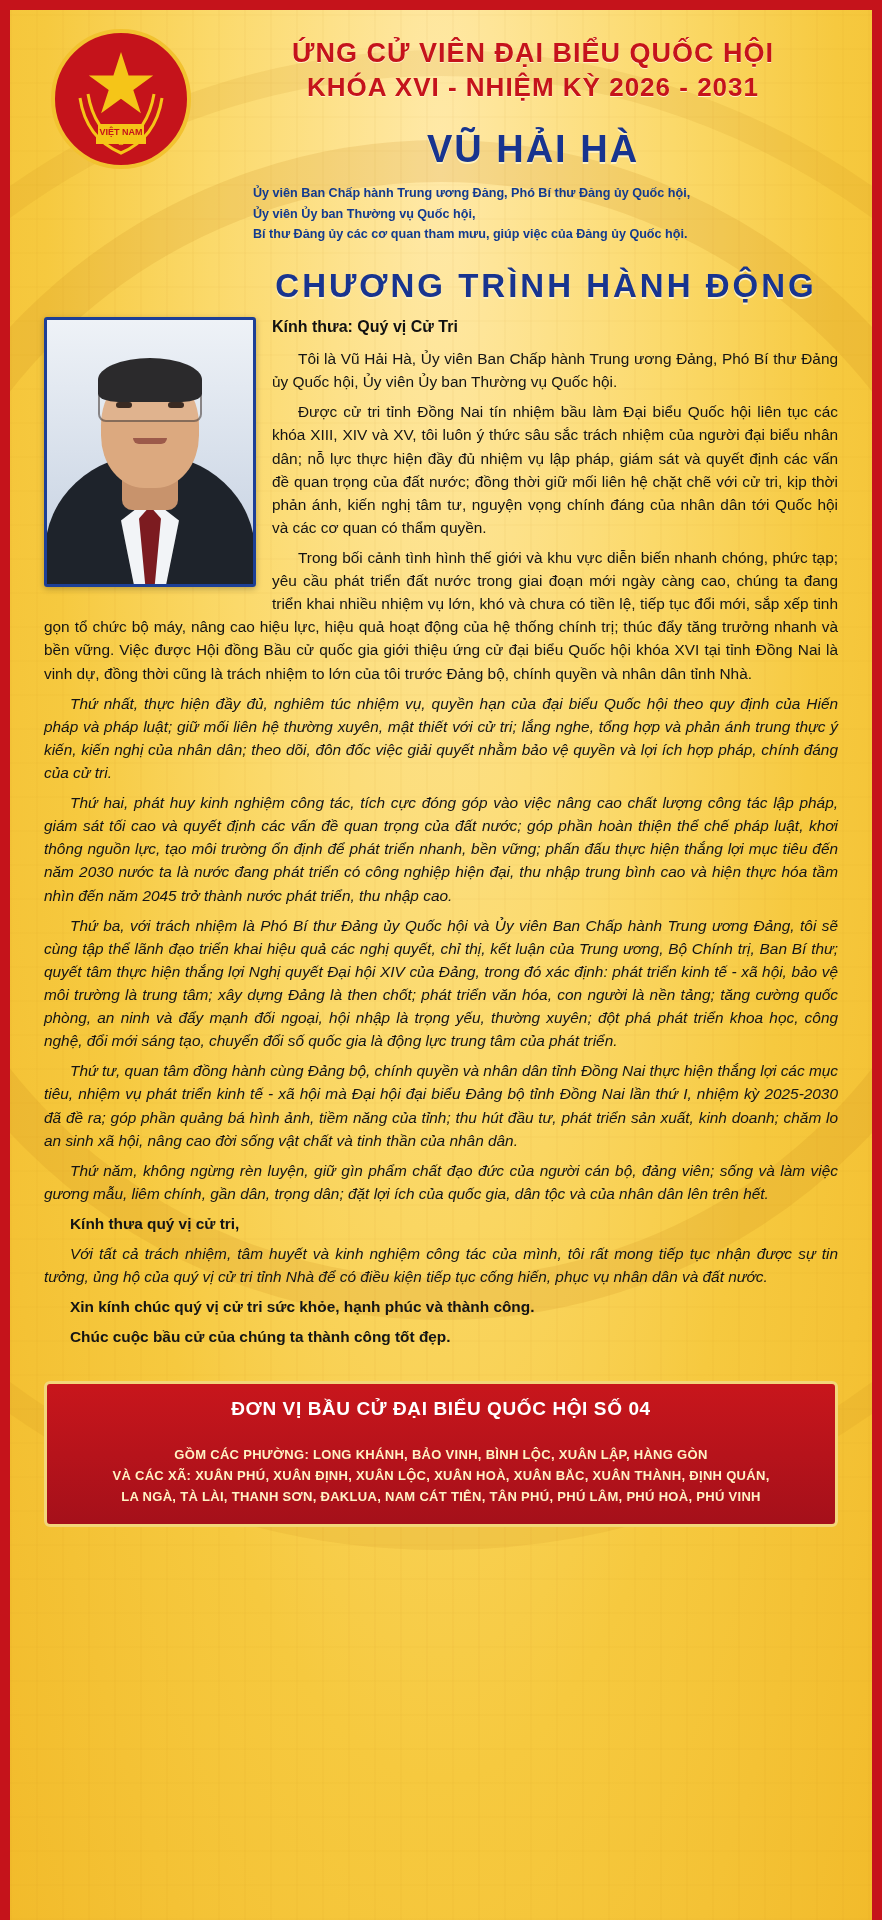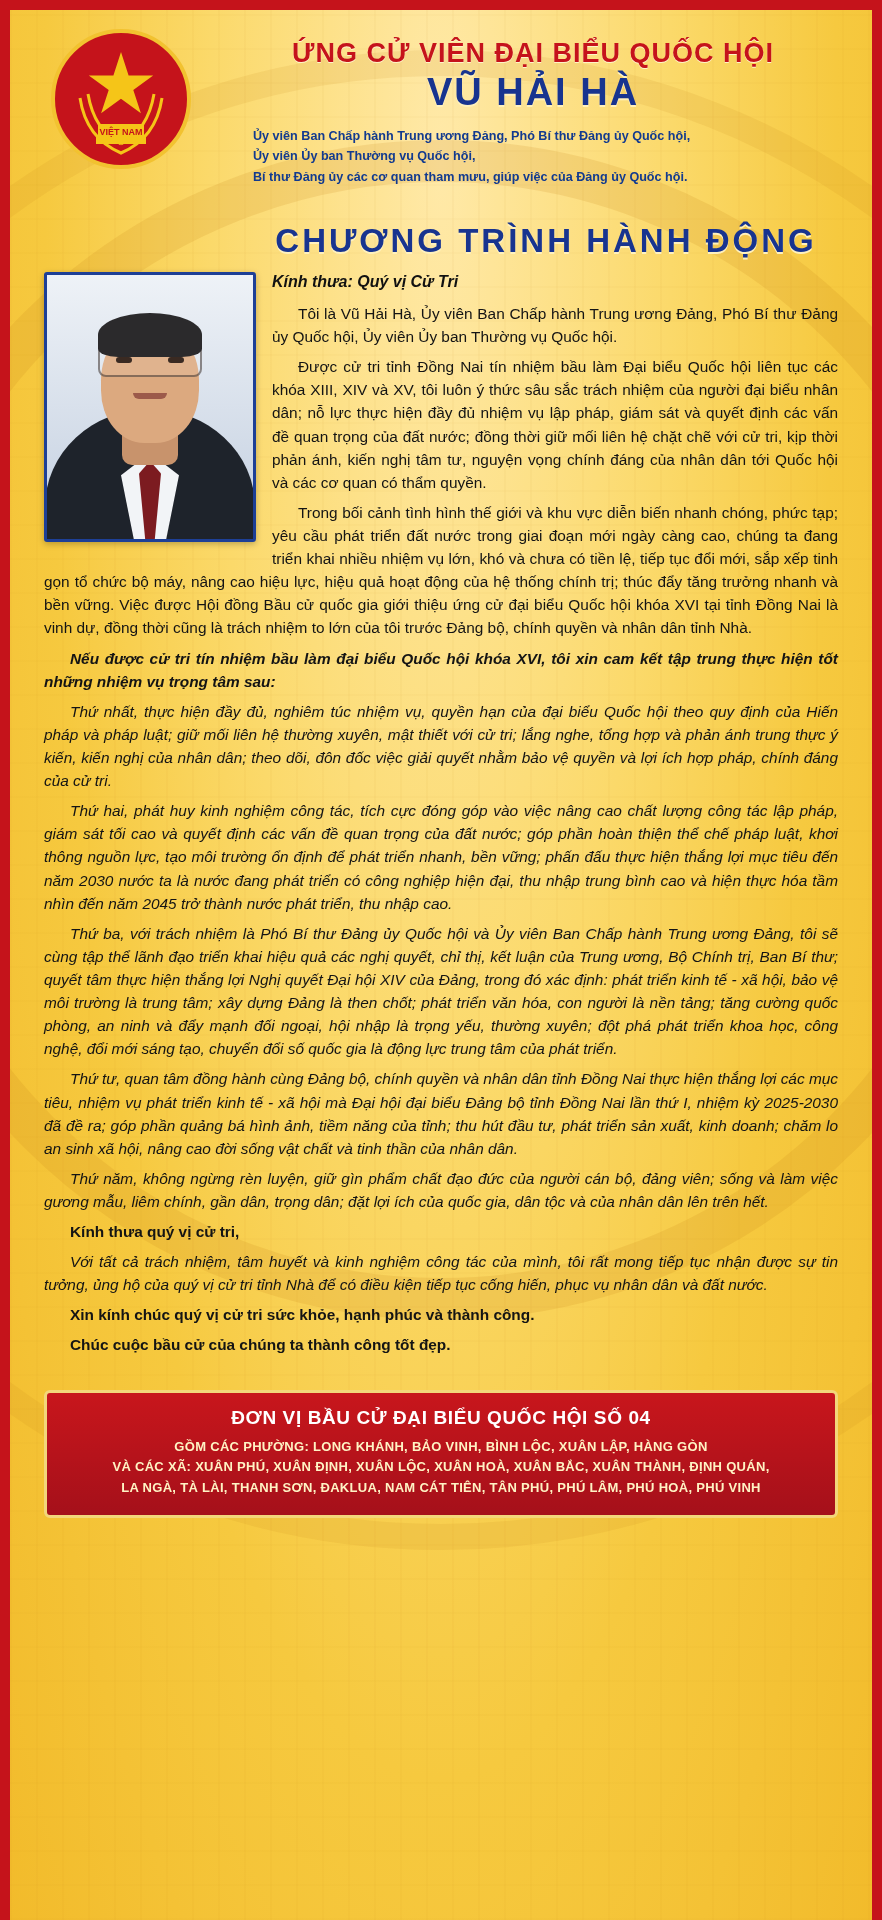--- a/index.html
+++ b/index.html
@@ -67,21 +67,21 @@
   .head-line1, .head-line2 {
     color: #c5131b;
     font-weight: bold;
     letter-spacing: 1px;
     font-size: 27px;
     line-height: 1.28;
     text-shadow: 0 1px 0 #fff4c9;
   }
   .head-line2 { font-size: 26px; }
   .cand-name {
-    margin-top: 0;
+    margin-top: 24px;
     text-align: center;
     color: #18348f;
     font-size: 38px;
     font-weight: bold;
     letter-spacing: 2px;
     text-shadow: 0 2px 0 #fff1bd;
   }
   .cand-titles {
     margin: 12px auto 0 auto;
     max-width: 560px;
@@ -142,21 +142,20 @@
   .photo .eye.l { left: 50%; margin-left: -34px; }
   .photo .eye.r { left: 50%; margin-left: 18px; }
   .photo .glass {
     position: absolute; left: 50%; bottom: 162px; width: 104px; height: 34px; margin-left: -52px;
     border: 2px solid rgba(60,50,45,.55); border-radius: 8px;
     background: rgba(255,255,255,.12);
   }
   .photo .mouth { position: absolute; left: 50%; bottom: 140px; width: 34px; height: 6px; margin-left: -17px; background: #9c5a4a; border-radius: 0 0 10px 10px; }
 
   .greet {
-    font-style: italic;
     font-weight: bold;
     color: #111;
     margin: 0 0 8px 0;
     font-size: 16px;
   }
   p.para { margin: 6px 0 7px 0; text-indent: 26px; }
   p.ital { font-style: italic; }
   p.ital-b { font-weight: bold; }
   .lead { font-weight: bold; font-style: italic; }
 
@@ -165,21 +164,21 @@
     margin: 16px 34px 0 34px;
     background: linear-gradient(180deg,#c8161c 0%, #a5101a 100%);
     border: 3px solid #f3d67a;
     border-radius: 6px;
     color: #fff3c4;
     text-align: center;
     padding: 14px 16px 16px 16px;
   }
   .footer-title {
     font-size: 19px; font-weight: bold; letter-spacing: .6px; color: #fff;
-    margin-bottom: 8px;
+    margin-bottom: 25px;
   }
   .footer-line { font-size: 13px; line-height: 1.6; font-weight: bold; letter-spacing: .3px; }
   .clear { clear: both; }
 </style>
 </head>
 <body>
 
 <div class="poster">
   <div class="texture"></div>
   <div class="ring"></div>
@@ -199,20 +198,21 @@
             <path d="M38 66 q6 36 33 50"></path>
             <path d="M104 66 q-6 36 -33 50"></path>
           </g>
           <rect x="48" y="96" width="46" height="13" fill="#f5c518"></rect>
           <rect x="46" y="109" width="50" height="7" fill="#f5c518"></rect>
           <text x="71" y="107" font-size="9" text-anchor="middle" fill="#c5131b" font-family="Liberation Sans, sans-serif" font-weight="bold">VIỆT NAM</text>
         </svg>
       </div>
       <div class="head-text">
         <div class="head-line1">ỨNG CỬ VIÊN ĐẠI BIỂU QUỐC HỘI</div>
+        <div class="head-line2">KHÓA XVI - NHIỆM KỲ 2026 - 2031</div>
         <div class="cand-name">VŨ HẢI HÀ</div>
         <div class="cand-titles">
           <div>Ủy viên Ban Chấp hành Trung ương Đảng, Phó Bí thư Đảng ủy Quốc hội,</div>
           <div>Ủy viên Ủy ban Thường vụ Quốc hội,</div>
           <div>Bí thư Đảng ủy các cơ quan tham mưu, giúp việc của Đảng ủy Quốc hội.</div>
         </div>
       </div>
     </div>
 
     <div class="program-title">CHƯƠNG TRÌNH HÀNH ĐỘNG</div>
@@ -231,21 +231,20 @@
         <div class="mouth"></div>
         <div class="hair"></div>
       </div>
 
       <div class="greet">Kính thưa: Quý vị Cử Tri</div>
 
       <p class="para">Tôi là Vũ Hải Hà, Ủy viên Ban Chấp hành Trung ương Đảng, Phó Bí thư Đảng ủy Quốc hội, Ủy viên Ủy ban Thường vụ Quốc hội.</p>
       <p class="para">Được cử tri tỉnh Đồng Nai tín nhiệm bầu làm Đại biểu Quốc hội liên tục các khóa XIII, XIV và XV, tôi luôn ý thức sâu sắc trách nhiệm của người đại biểu nhân dân; nỗ lực thực hiện đầy đủ nhiệm vụ lập pháp, giám sát và quyết định các vấn đề quan trọng của đất nước; đồng thời giữ mối liên hệ chặt chẽ với cử tri, kịp thời phản ánh, kiến nghị tâm tư, nguyện vọng chính đáng của nhân dân tới Quốc hội và các cơ quan có thẩm quyền.</p>
       <p class="para">Trong bối cảnh tình hình thế giới và khu vực diễn biến nhanh chóng, phức tạp; yêu cầu phát triển đất nước trong giai đoạn mới ngày càng cao, chúng ta đang triển khai nhiều nhiệm vụ lớn, khó và chưa có tiền lệ, tiếp tục đổi mới, sắp xếp tinh gọn tổ chức bộ máy, nâng cao hiệu lực, hiệu quả hoạt động của hệ thống chính trị; thúc đẩy tăng trưởng nhanh và bền vững. Việc được Hội đồng Bầu cử quốc gia giới thiệu ứng cử đại biểu Quốc hội khóa XVI tại tỉnh Đồng Nai là vinh dự, đồng thời cũng là trách nhiệm to lớn của tôi trước Đảng bộ, chính quyền và nhân dân tỉnh Nhà.</p>
 
-      <p class="para lead">Nếu được cử tri tín nhiệm bầu làm đại biểu Quốc hội khóa XVI, tôi xin cam kết tập trung thực hiện tốt những nhiệm vụ trọng tâm sau:</p>
 
       <p class="para ital">Thứ nhất, thực hiện đầy đủ, nghiêm túc nhiệm vụ, quyền hạn của đại biểu Quốc hội theo quy định của Hiến pháp và pháp luật; giữ mối liên hệ thường xuyên, mật thiết với cử tri; lắng nghe, tổng hợp và phản ánh trung thực ý kiến, kiến nghị của nhân dân; theo dõi, đôn đốc việc giải quyết nhằm bảo vệ quyền và lợi ích hợp pháp, chính đáng của cử tri.</p>
       <p class="para ital">Thứ hai, phát huy kinh nghiệm công tác, tích cực đóng góp vào việc nâng cao chất lượng công tác lập pháp, giám sát tối cao và quyết định các vấn đề quan trọng của đất nước; góp phần hoàn thiện thể chế pháp luật, khơi thông nguồn lực, tạo môi trường ổn định để phát triển nhanh, bền vững; phấn đấu thực hiện thắng lợi mục tiêu đến năm 2030 nước ta là nước đang phát triển có công nghiệp hiện đại, thu nhập trung bình cao và hiện thực hóa tầm nhìn đến năm 2045 trở thành nước phát triển, thu nhập cao.</p>
       <p class="para ital">Thứ ba, với trách nhiệm là Phó Bí thư Đảng ủy Quốc hội và Ủy viên Ban Chấp hành Trung ương Đảng, tôi sẽ cùng tập thể lãnh đạo triển khai hiệu quả các nghị quyết, chỉ thị, kết luận của Trung ương, Bộ Chính trị, Ban Bí thư; quyết tâm thực hiện thắng lợi Nghị quyết Đại hội XIV của Đảng, trong đó xác định: phát triển kinh tế - xã hội, bảo vệ môi trường là trung tâm; xây dựng Đảng là then chốt; phát triển văn hóa, con người là nền tảng; tăng cường quốc phòng, an ninh và đẩy mạnh đối ngoại, hội nhập là trọng yếu, thường xuyên; đột phá phát triển khoa học, công nghệ, đổi mới sáng tạo, chuyển đổi số quốc gia là động lực trung tâm của phát triển.</p>
       <p class="para ital">Thứ tư, quan tâm đồng hành cùng Đảng bộ, chính quyền và nhân dân tỉnh Đồng Nai thực hiện thắng lợi các mục tiêu, nhiệm vụ phát triển kinh tế - xã hội mà Đại hội đại biểu Đảng bộ tỉnh Đồng Nai lần thứ I, nhiệm kỳ 2025-2030 đã đề ra; góp phần quảng bá hình ảnh, tiềm năng của tỉnh; thu hút đầu tư, phát triển sản xuất, kinh doanh; chăm lo an sinh xã hội, nâng cao đời sống vật chất và tinh thần của nhân dân.</p>
       <p class="para ital">Thứ năm, không ngừng rèn luyện, giữ gìn phẩm chất đạo đức của người cán bộ, đảng viên; sống và làm việc gương mẫu, liêm chính, gần dân, trọng dân; đặt lợi ích của quốc gia, dân tộc và của nhân dân lên trên hết.</p>
 
       <p class="para ital-b">Kính thưa quý vị cử tri,</p>
       <p class="para ital">Với tất cả trách nhiệm, tâm huyết và kinh nghiệm công tác của mình, tôi rất mong tiếp tục nhận được sự tin tưởng, ủng hộ của quý vị cử tri tỉnh Nhà để có điều kiện tiếp tục cống hiến, phục vụ nhân dân và đất nước.</p>
       <p class="para ital-b">Xin kính chúc quý vị cử tri sức khỏe, hạnh phúc và thành công.</p>

